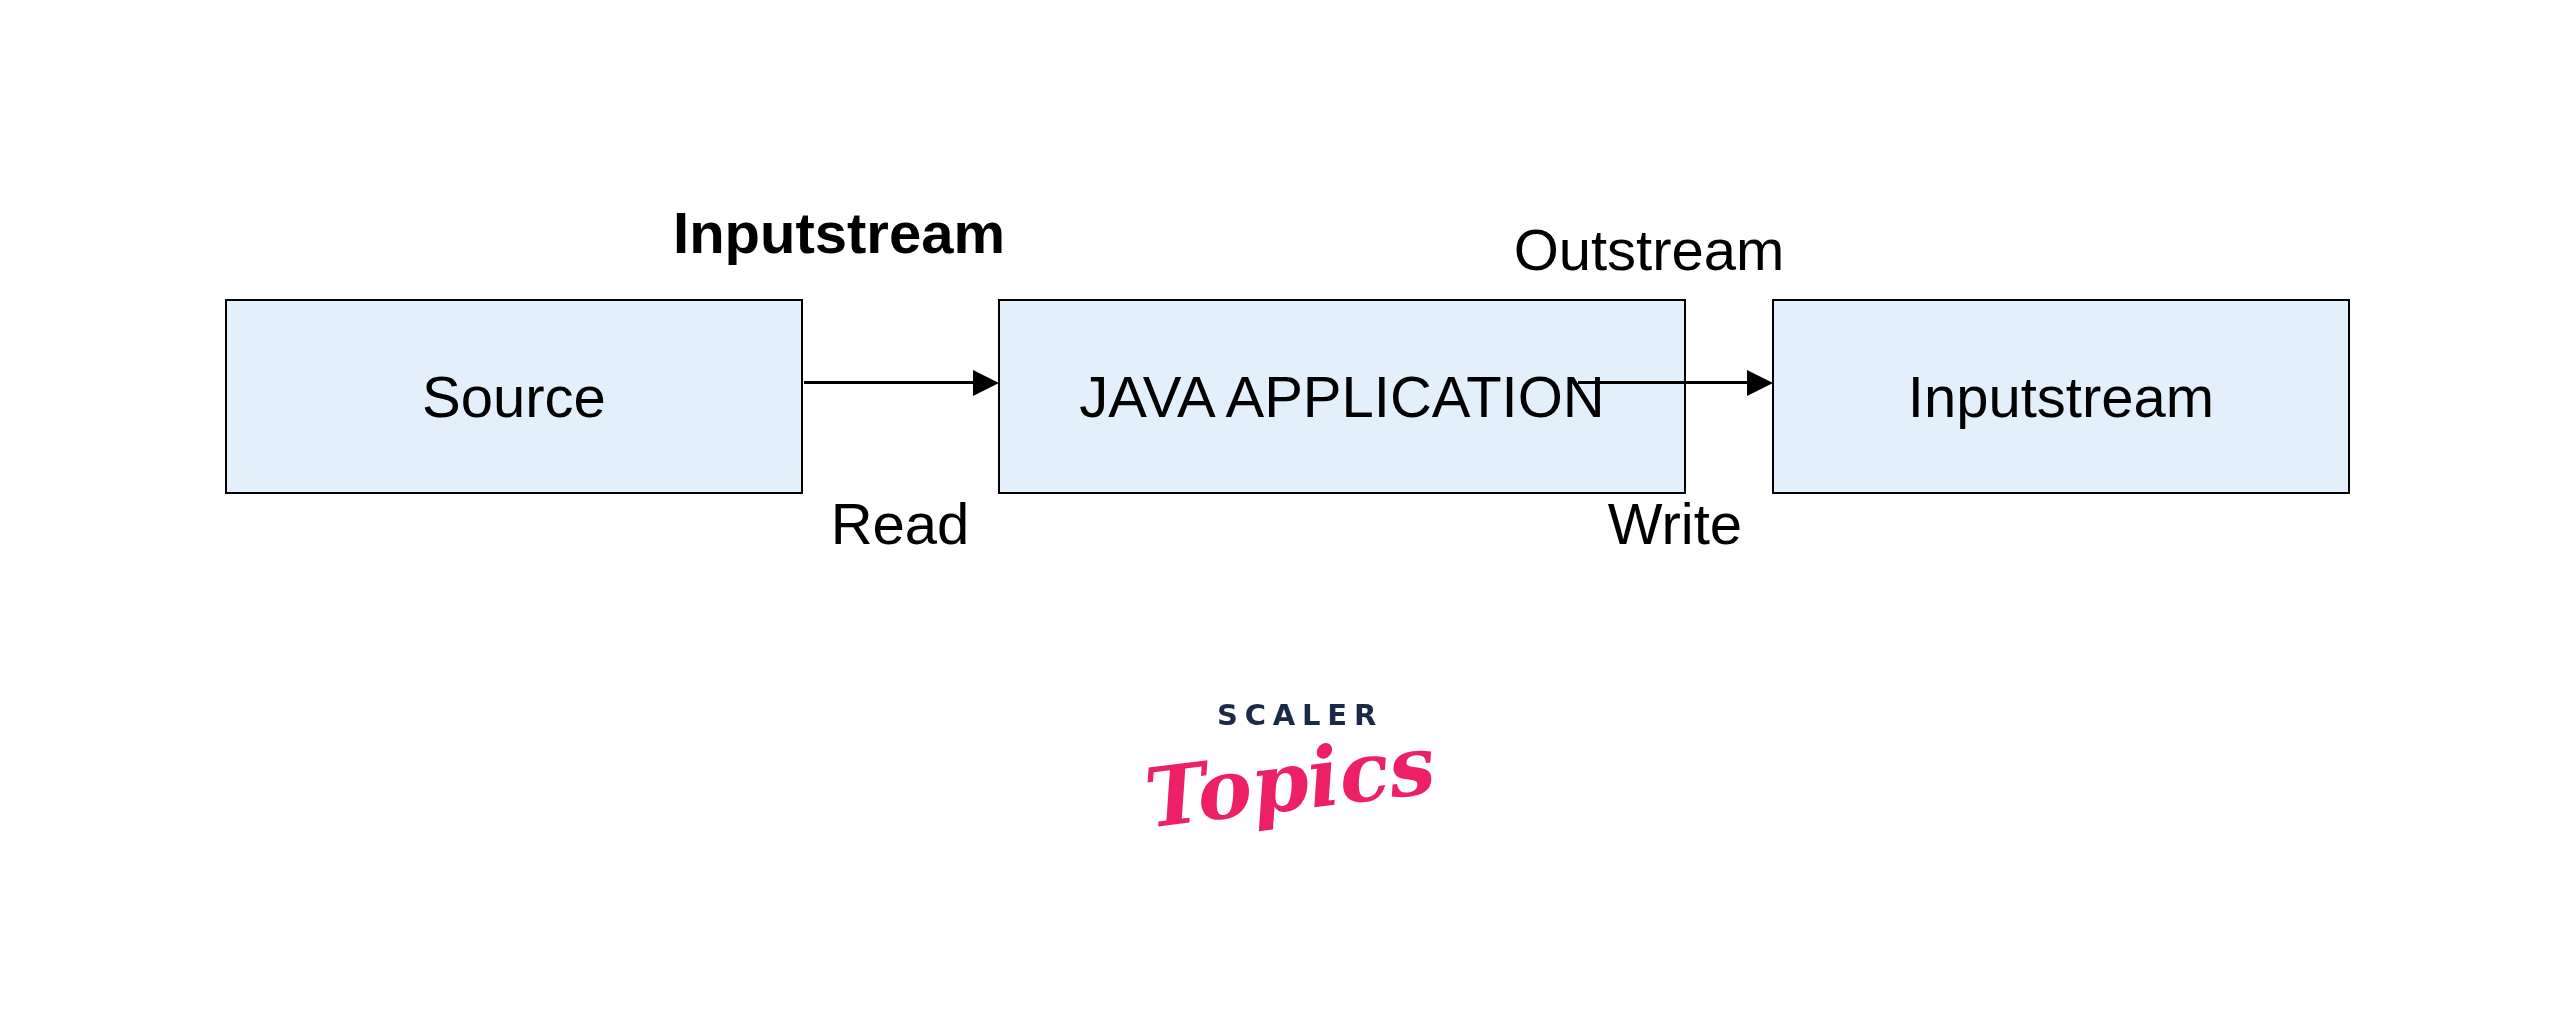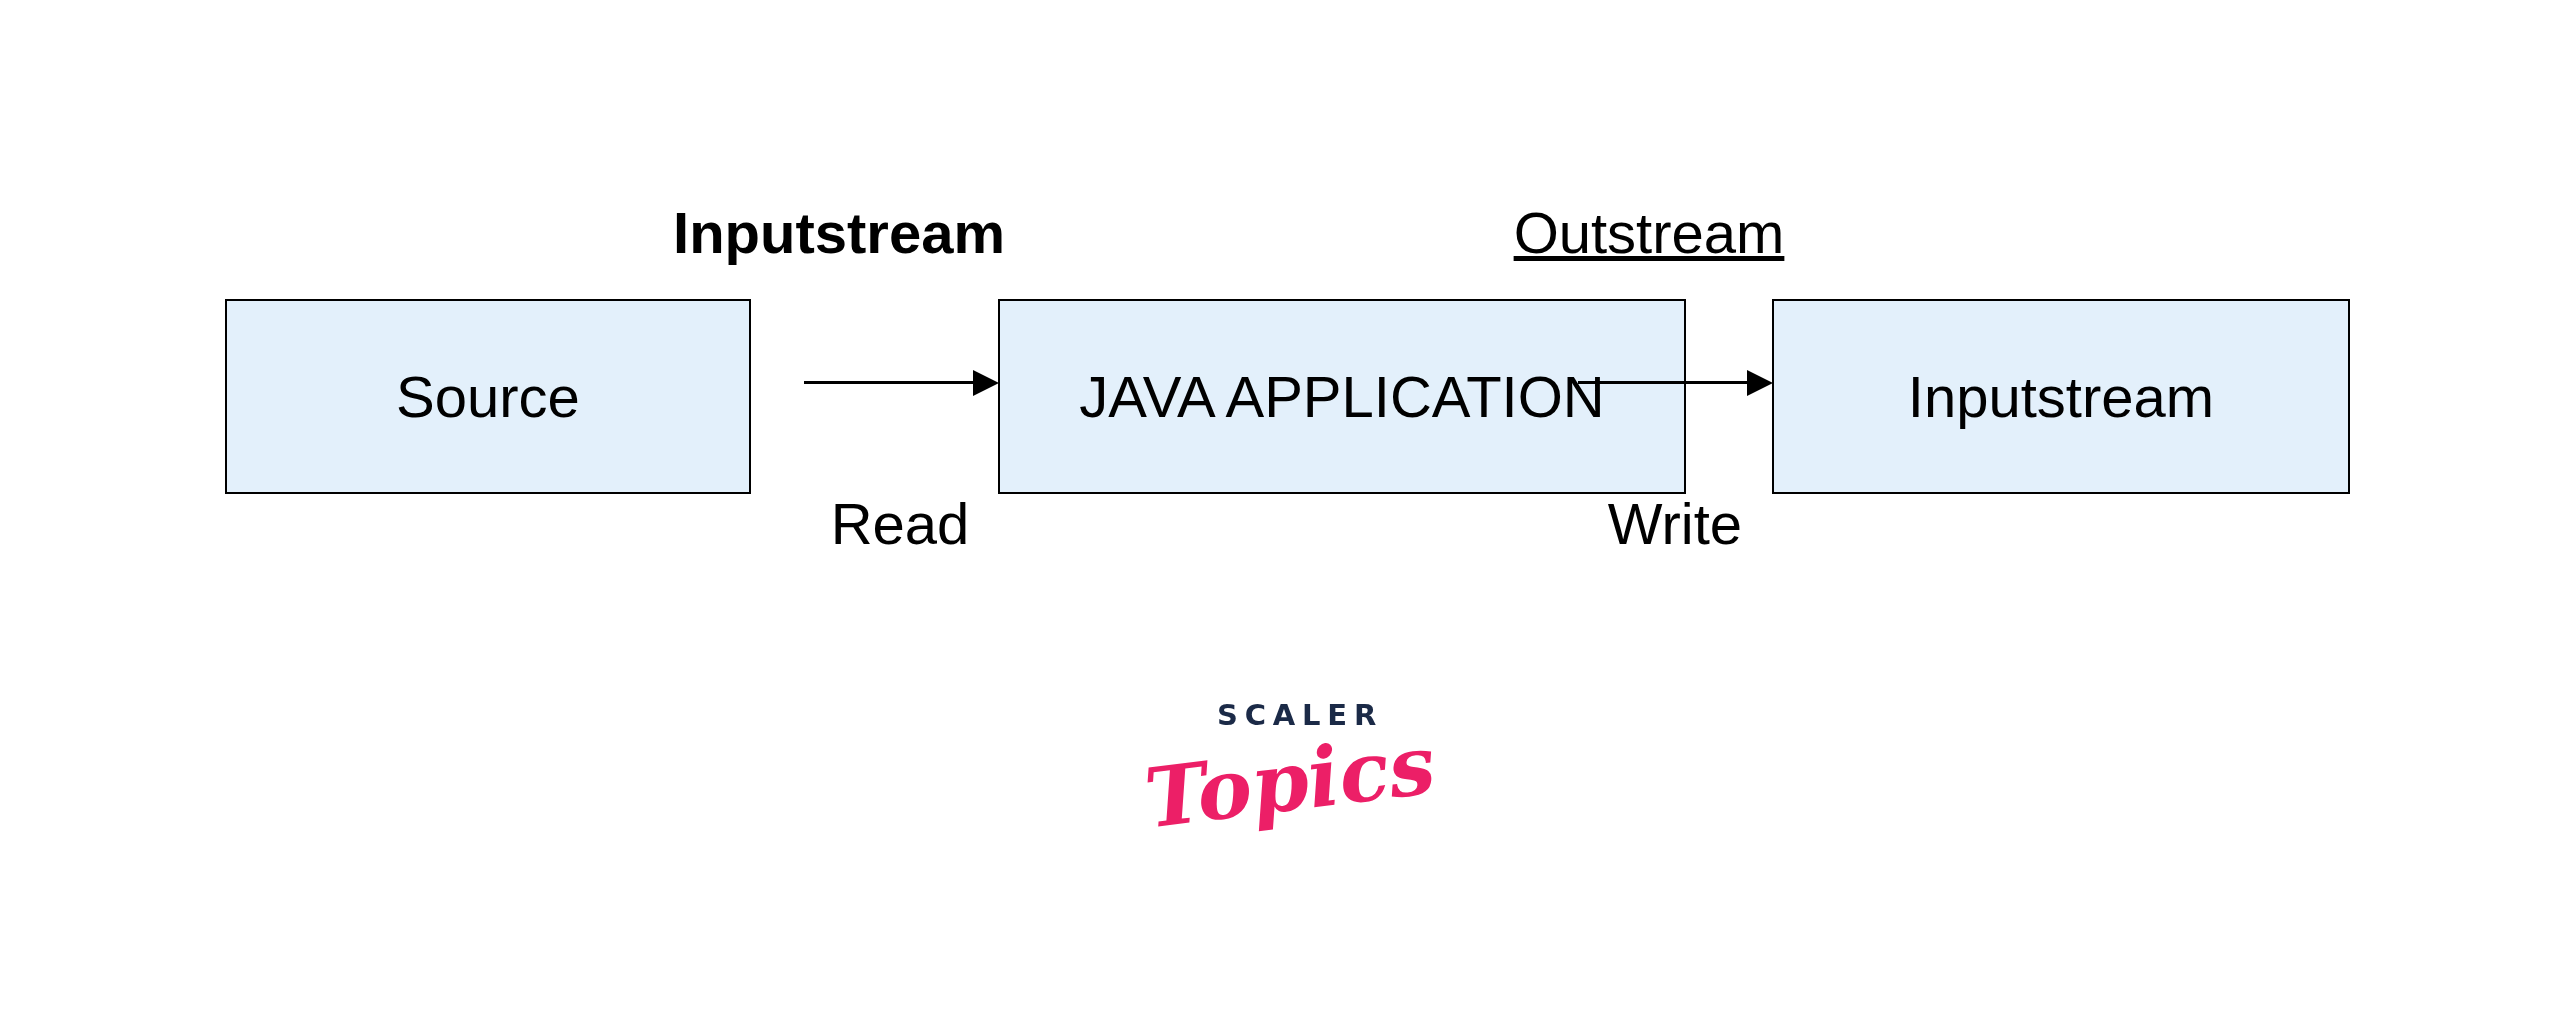--- a/index.html
+++ b/index.html
@@ -27,21 +27,21 @@
   .box {
     position: absolute;
     top: 299px;
     height: 195px;
     background: var(--box-fill);
     border: 2.3px solid var(--box-border);
     display: flex;
     align-items: center;
     justify-content: center;
   }
-  .pos-source { left: 225px;  width: 526px; }
+  .pos-source { left: 225px;  width: 578px; }
   .pos-java   { left: 998px; width: 688px; }
   .pos-dest   { left: 1772px; width: 578px; }
   .box-label {
     font-size: 58px;
     line-height: 1;
     white-space: nowrap;
     color: var(--ink);
   }
 
   
@@ -68,21 +68,21 @@
   
   .stream-label {
     position: absolute;
     font-size: 58px;
     line-height: 1.2;
     white-space: nowrap;
     transform: translateX(-50%);
     color: var(--ink);
   }
   .pos-inputstream { left: 839px; top: 198px; font-weight: bold; }
-  .pos-outstream   { left: 1649px; top: 198px; text-decoration: underline; }
+  .pos-outstream   { left: 1649px; top: 215px; }
   .pos-read        { left: 900px; top: 489px; }
   .pos-write       { left: 1675px; top: 489px; text-align: right; }
 
   
   .logo-scaler {
     position: absolute;
     left: 1300px;
     top: 692px;
     transform: translateX(-50%);
     font-family: "DejaVu Sans", sans-serif;

